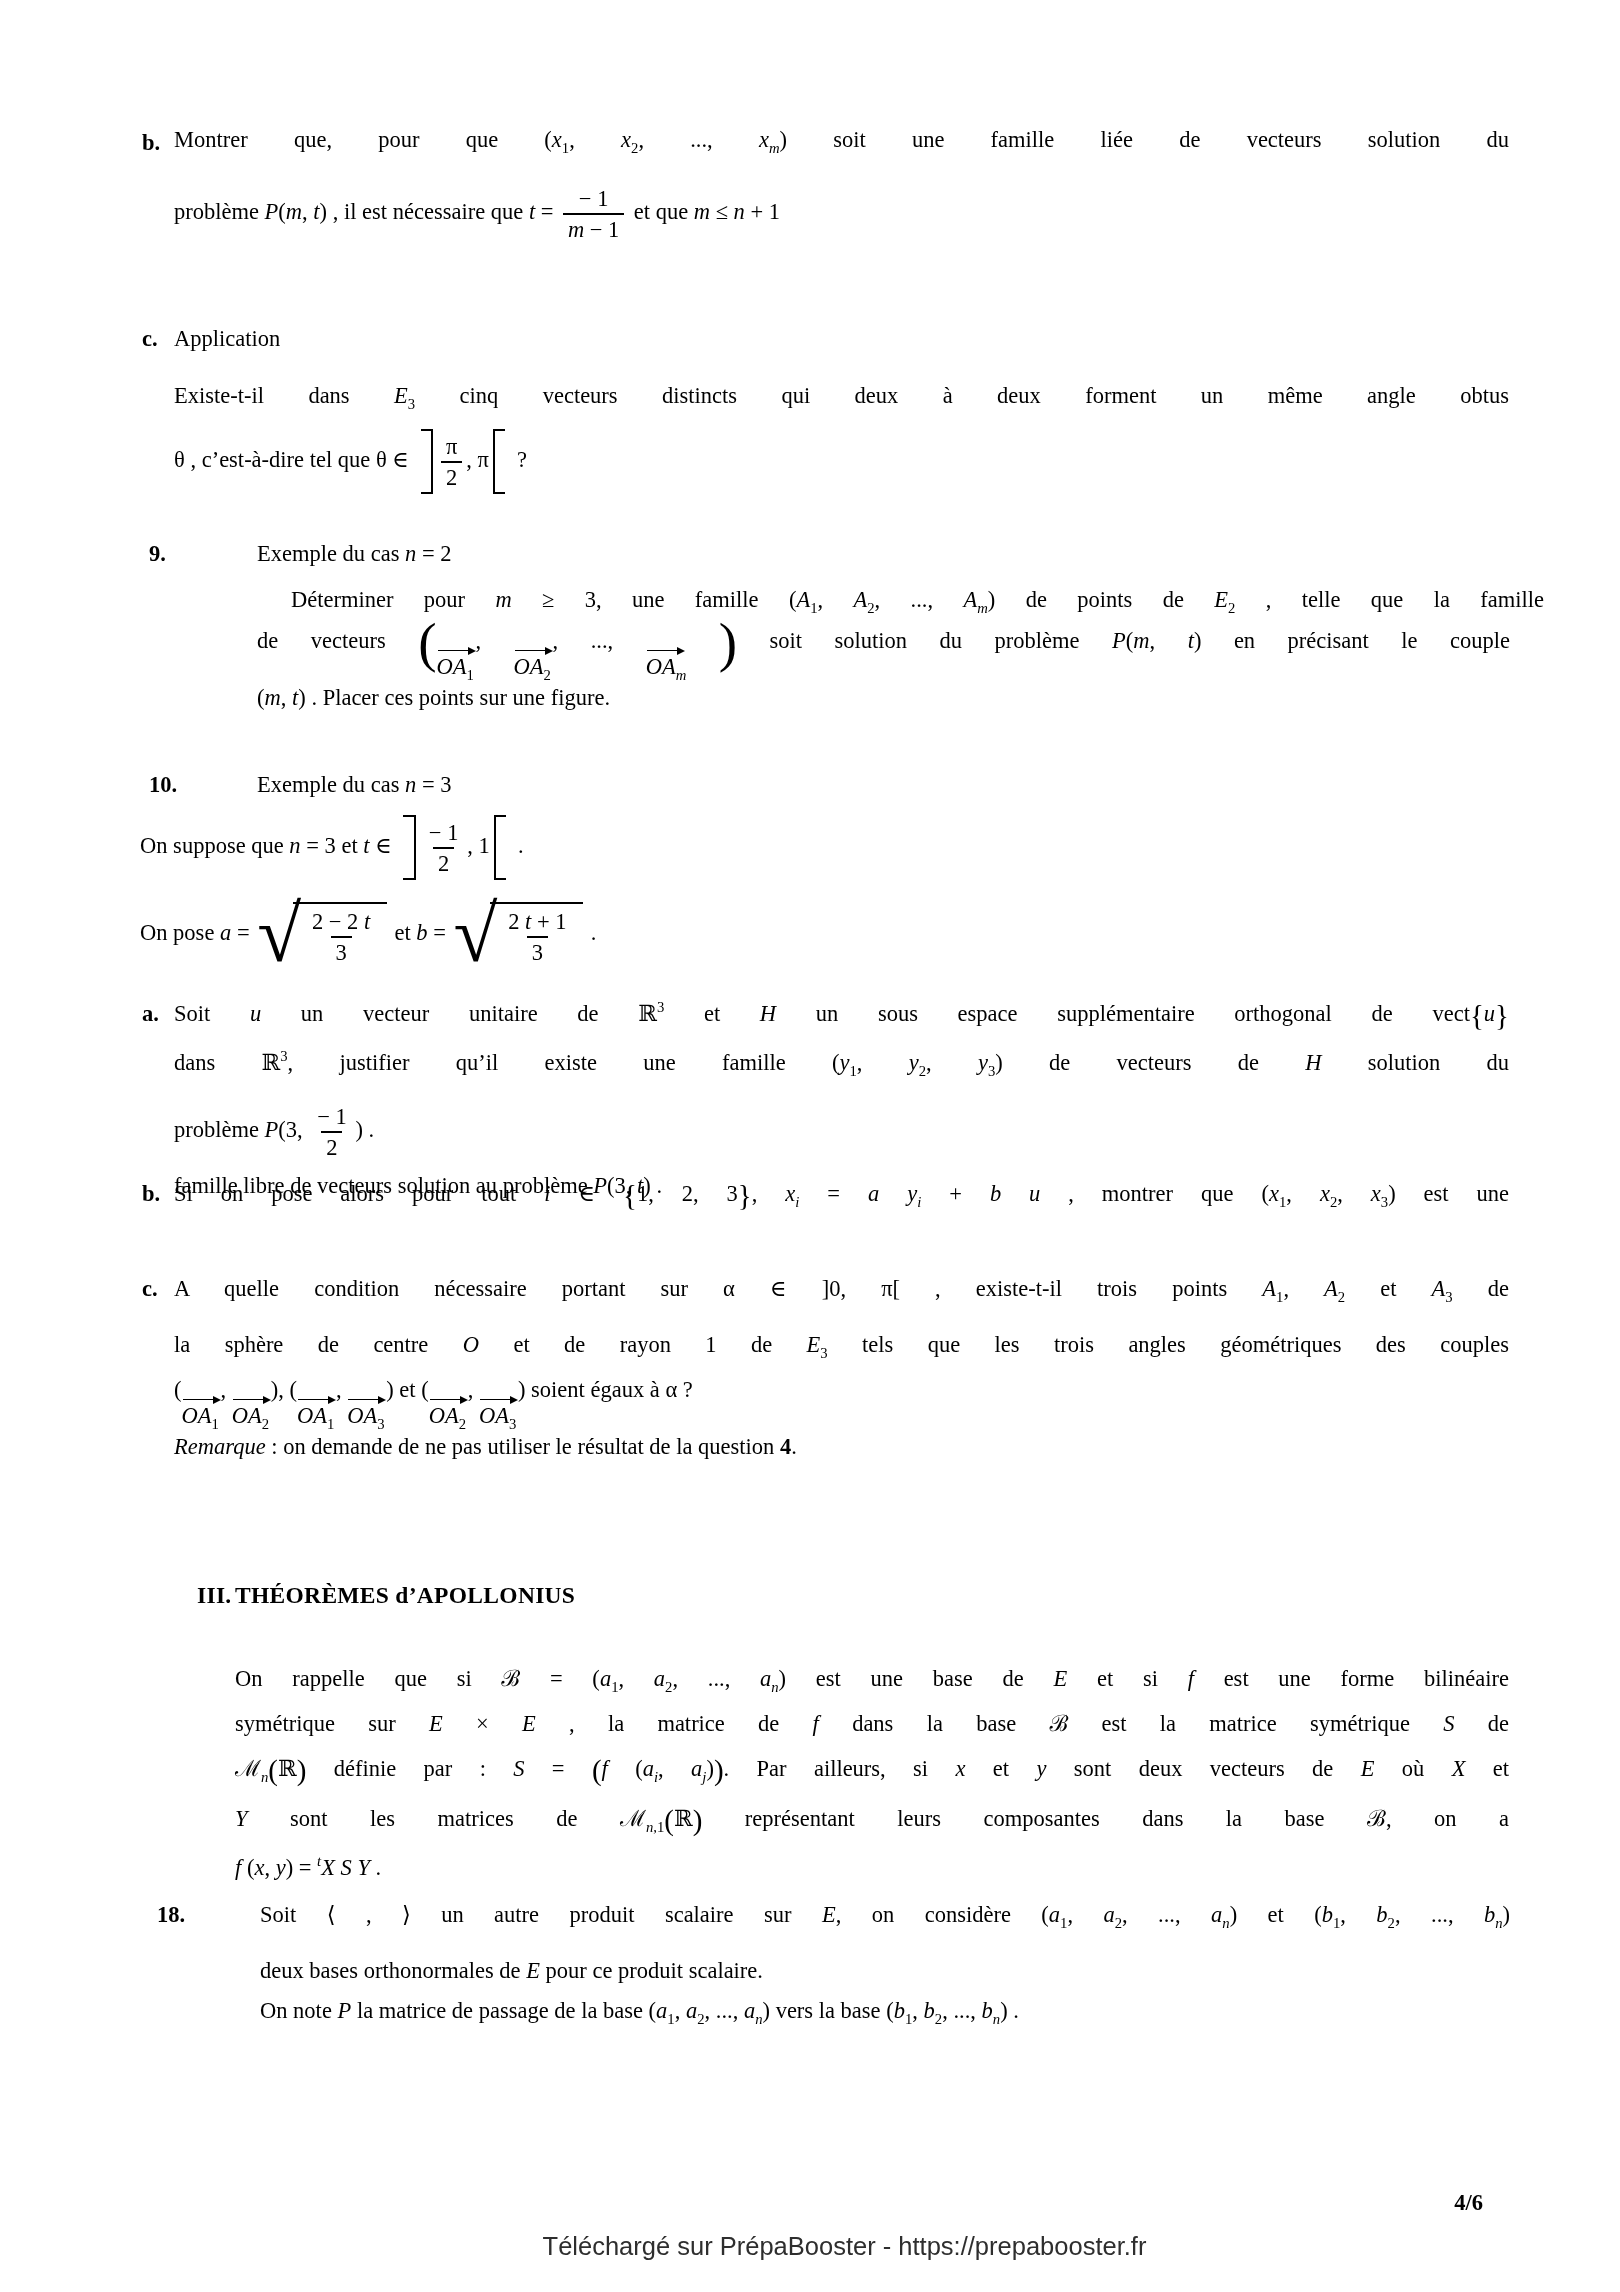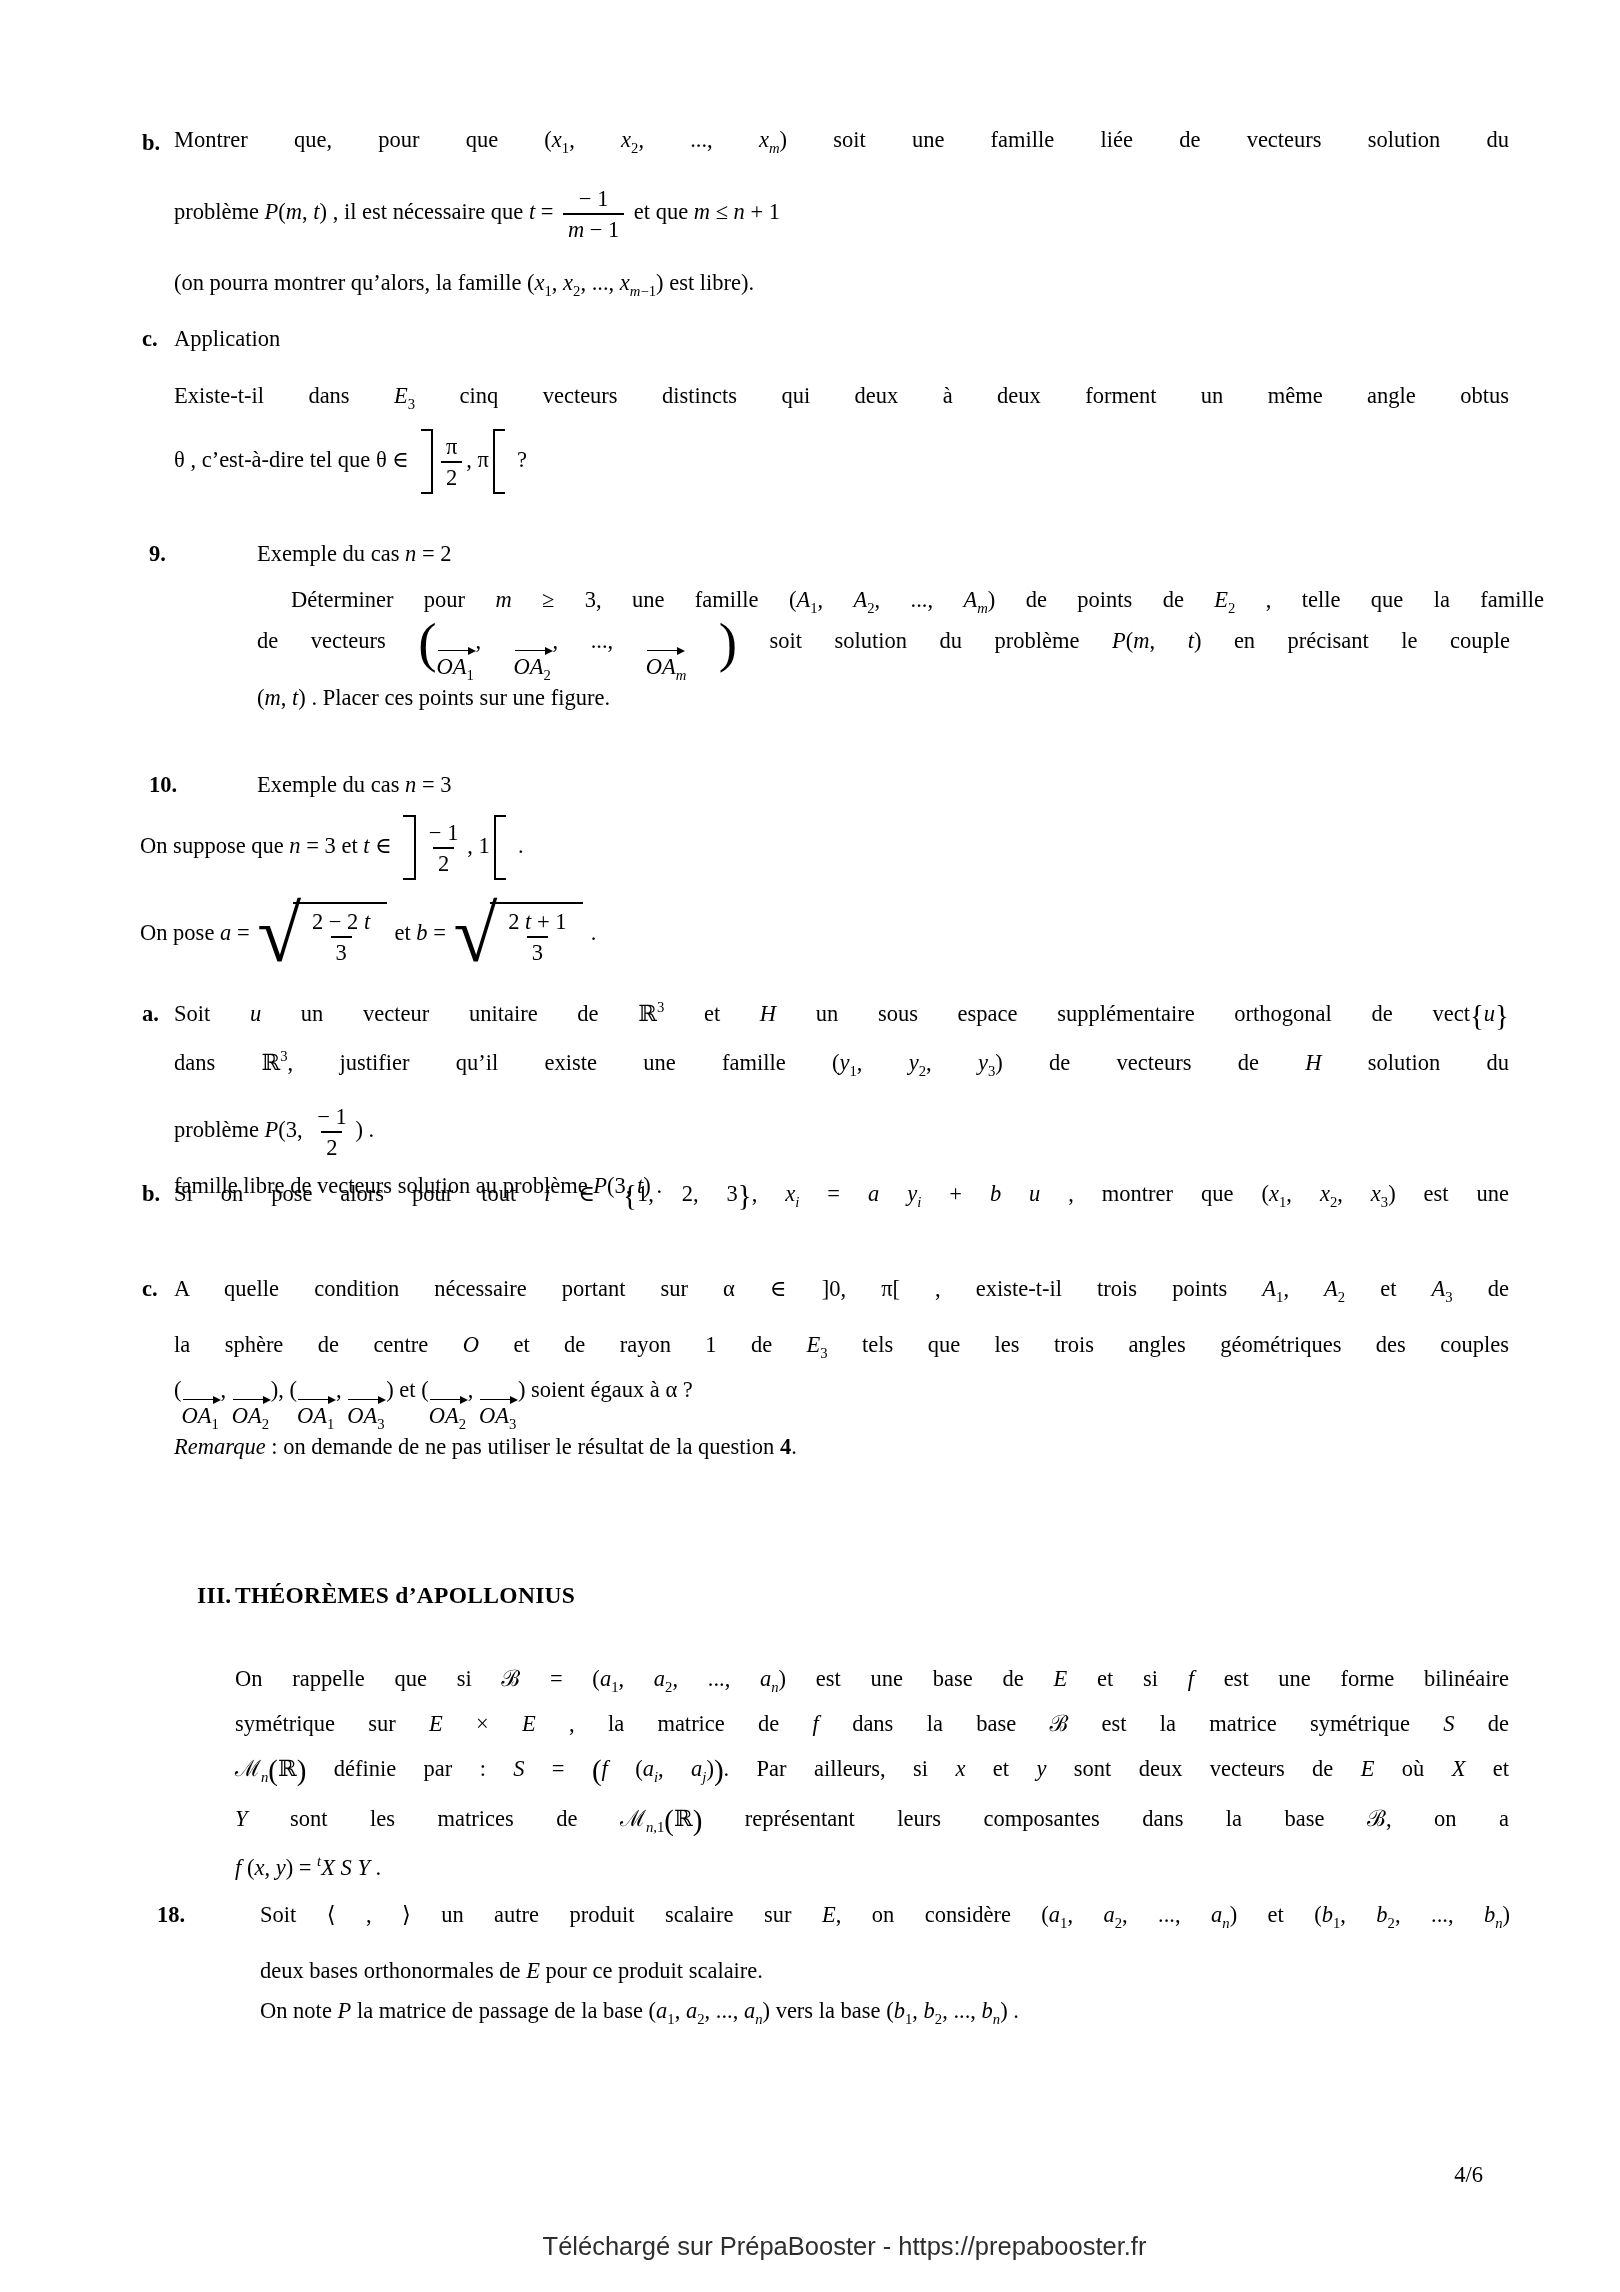--- a/index.html
+++ b/index.html
@@ -46,39 +46,38 @@
   .vec{ display:inline-flex; flex-direction:column; vertical-align:-5.9px; line-height:25.5px; }
   .vec .arr{ position:relative; height:10.8px; width:94%; min-width:39px; }
   .vec .arr::before{ content:''; position:absolute; left:1px; right:5.9px; bottom:2.9px; border-top:1.9px solid #000; }
   .vec .arr::after{ content:''; position:absolute; right:0; bottom:-1px; width:0; height:0;
                     border-left:8.8px solid #000; border-top:4.4px solid transparent; border-bottom:4.4px solid transparent; }
 
   
   .bigp{ font-size:55px; line-height:0; vertical-align:middle; font-weight:400; }
   .mp{ font-size:29px; line-height:0; vertical-align:-3.9px; }
 
-  .page-num{ position:absolute; font-size:22.5px; font-weight:normal; }
+  .page-num{ position:absolute; font-size:22.5px; font-weight:bold;margin-top:28px; }
   .footer{
     position:absolute; left:0; width:1620px; text-align:center; text-indent:69px;
     font-family:"Liberation Sans","DejaVu Sans",sans-serif;
     font-size:25.5px; color:#2e2e2e;
   }
 </style>
 </head>
 <body>
 
 <div class="page">
 
   <div class="lbl" style="left:142px;top:127px;">b.</div>
   <div class="line j" style="left:174px;top:124px;width:1335px;">Montrer que, pour que (<i>x</i><sub>1</sub>, <i>x</i><sub>2</sub>, ..., <i>x</i><sub><i>m</i></sub>) soit une famille liée de vecteurs solution du</div>
   <div class="line" style="left:174px;top:184px;">problème <i>P</i>(<i>m</i>, <i>t</i>) , il est nécessaire que <i>t</i> = <span class="frac">
         <span class="num">− 1</span>
         <span class="den"><i>m</i> − 1</span>
       </span> et que <i>m</i> ≤ <i>n</i> + 1</div>
-  <div class="line" style="left:174px;top:267px;">(on pourra montrer qu’alors, la famille (<i>x</i><sub>1</sub>, <i>x</i><sub>2</sub>, ..., <i>x</i><sub><i>m</i>−1</sub>) est libre).</div>
 
   <div class="lbl" style="left:142px;top:323px;">c.</div>
   <div class="line" style="left:174px;top:323px;">Application</div>
   <div class="line j" style="left:174px;top:380px;width:1335px;">Existe-t-il dans <i>E</i><sub>3</sub> cinq vecteurs distincts qui deux à deux forment un même angle obtus</div>
   <div class="line" style="left:174px;top:429px;">θ , c’est-à-dire tel que θ ∈ <span class="br brL"></span><span class="frac">
         <span class="num">π</span>
         <span class="den">2</span>
       </span>, π<span class="br brR"></span> ?</div>
 
   <div class="lbl" style="left:149px;top:538px;">9.</div>

